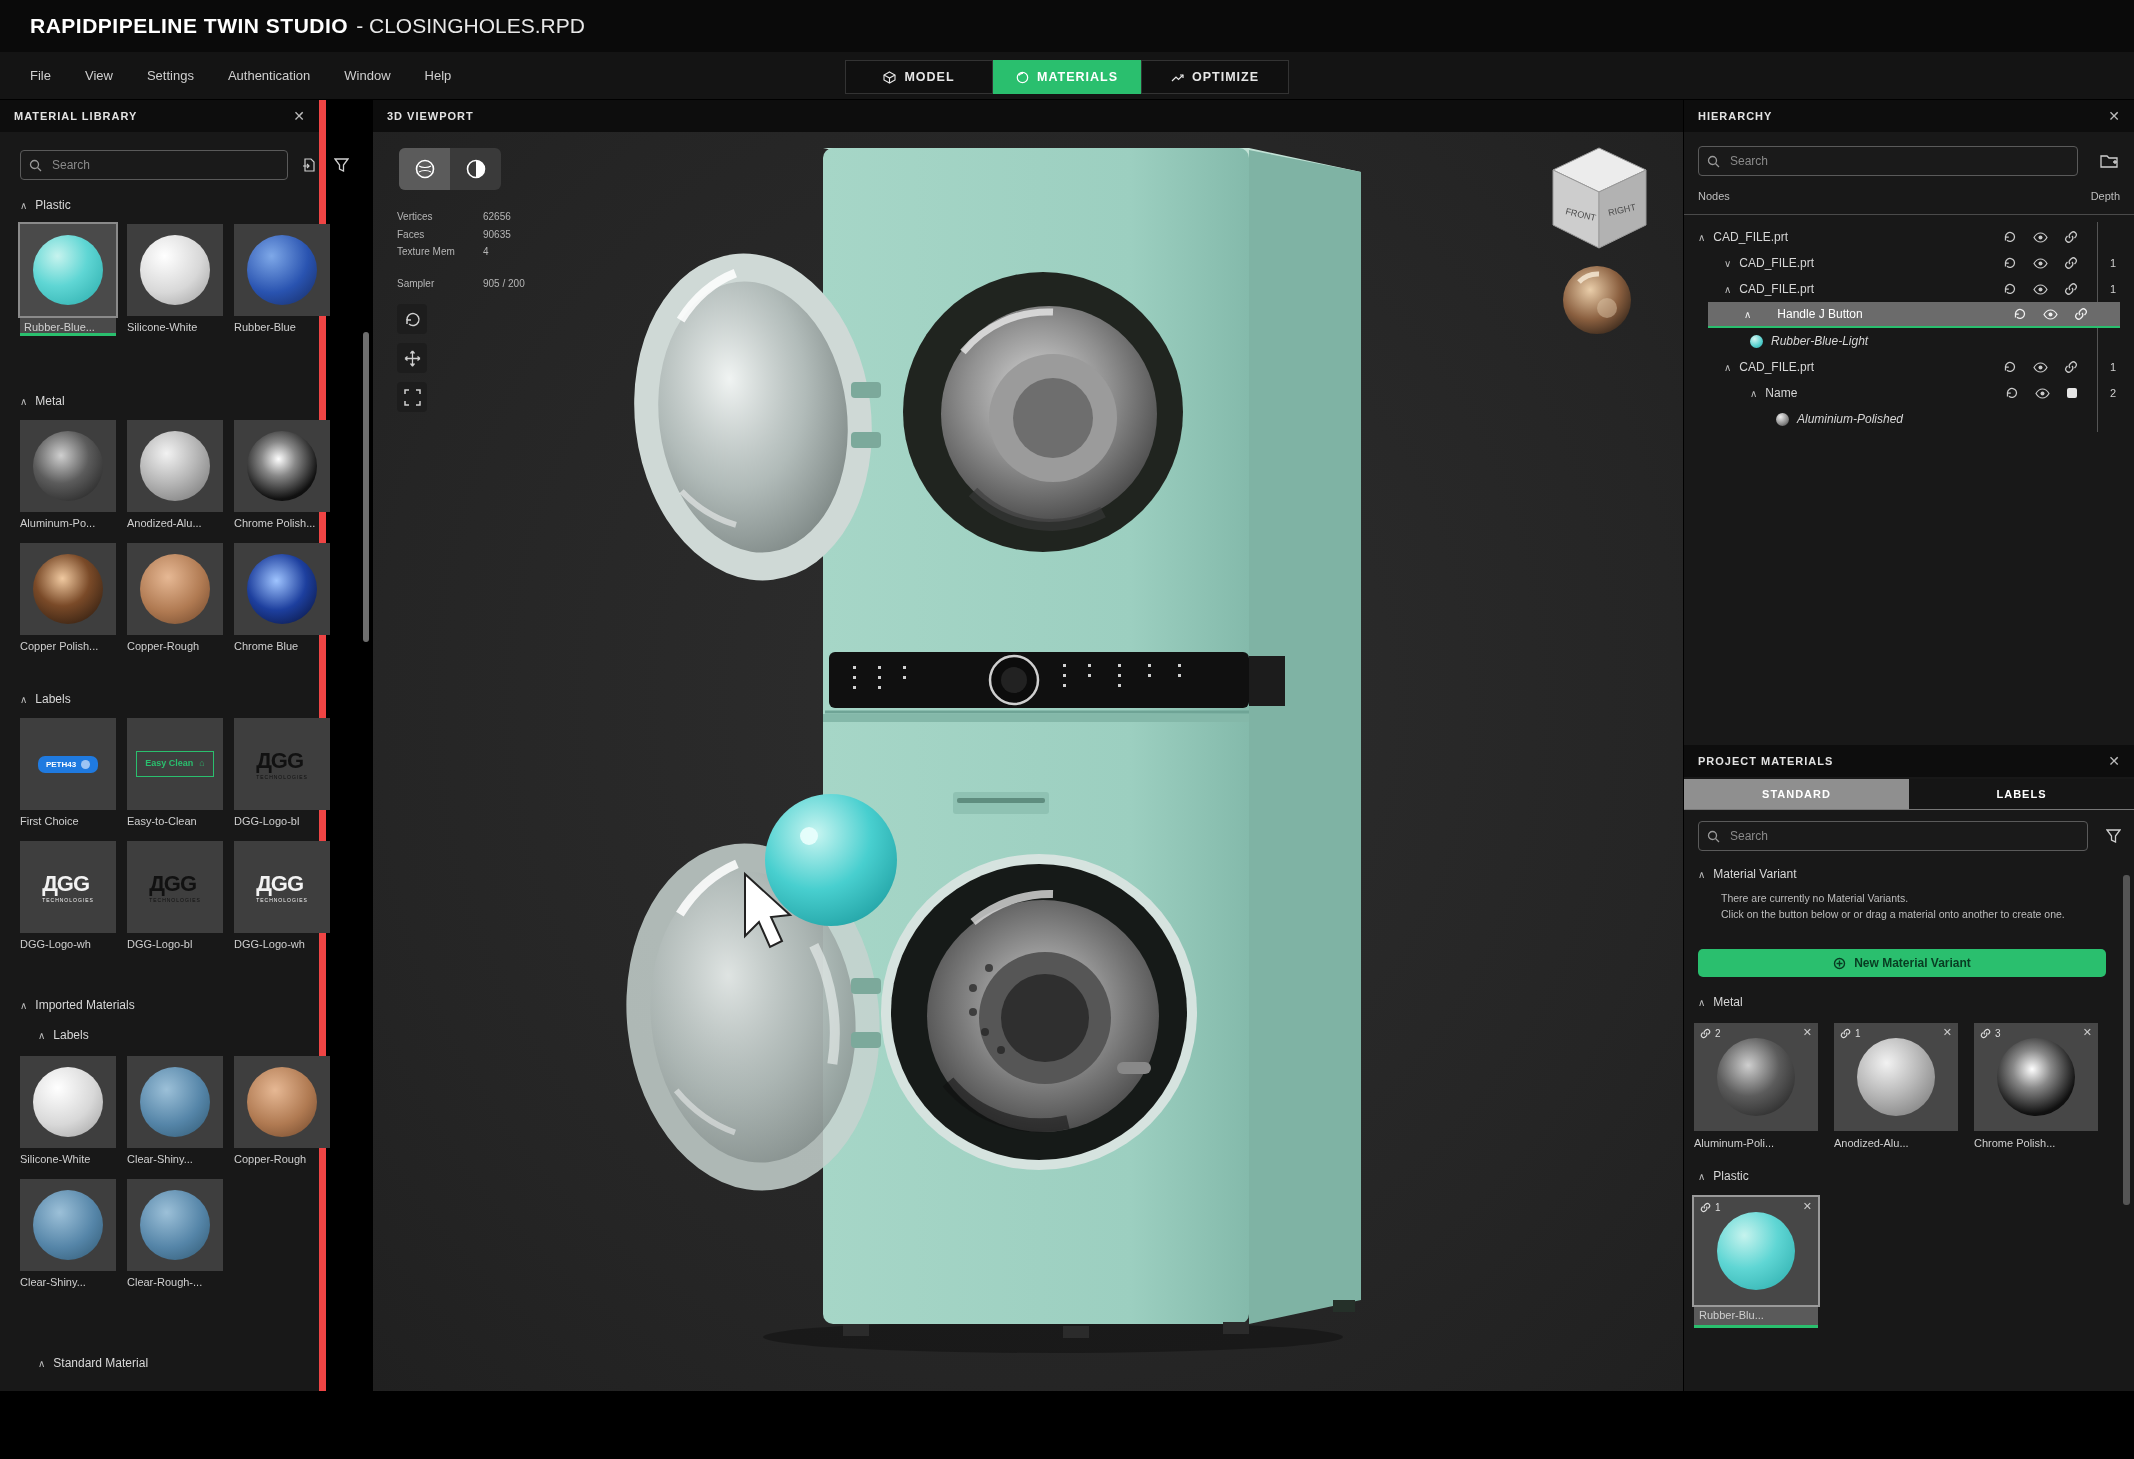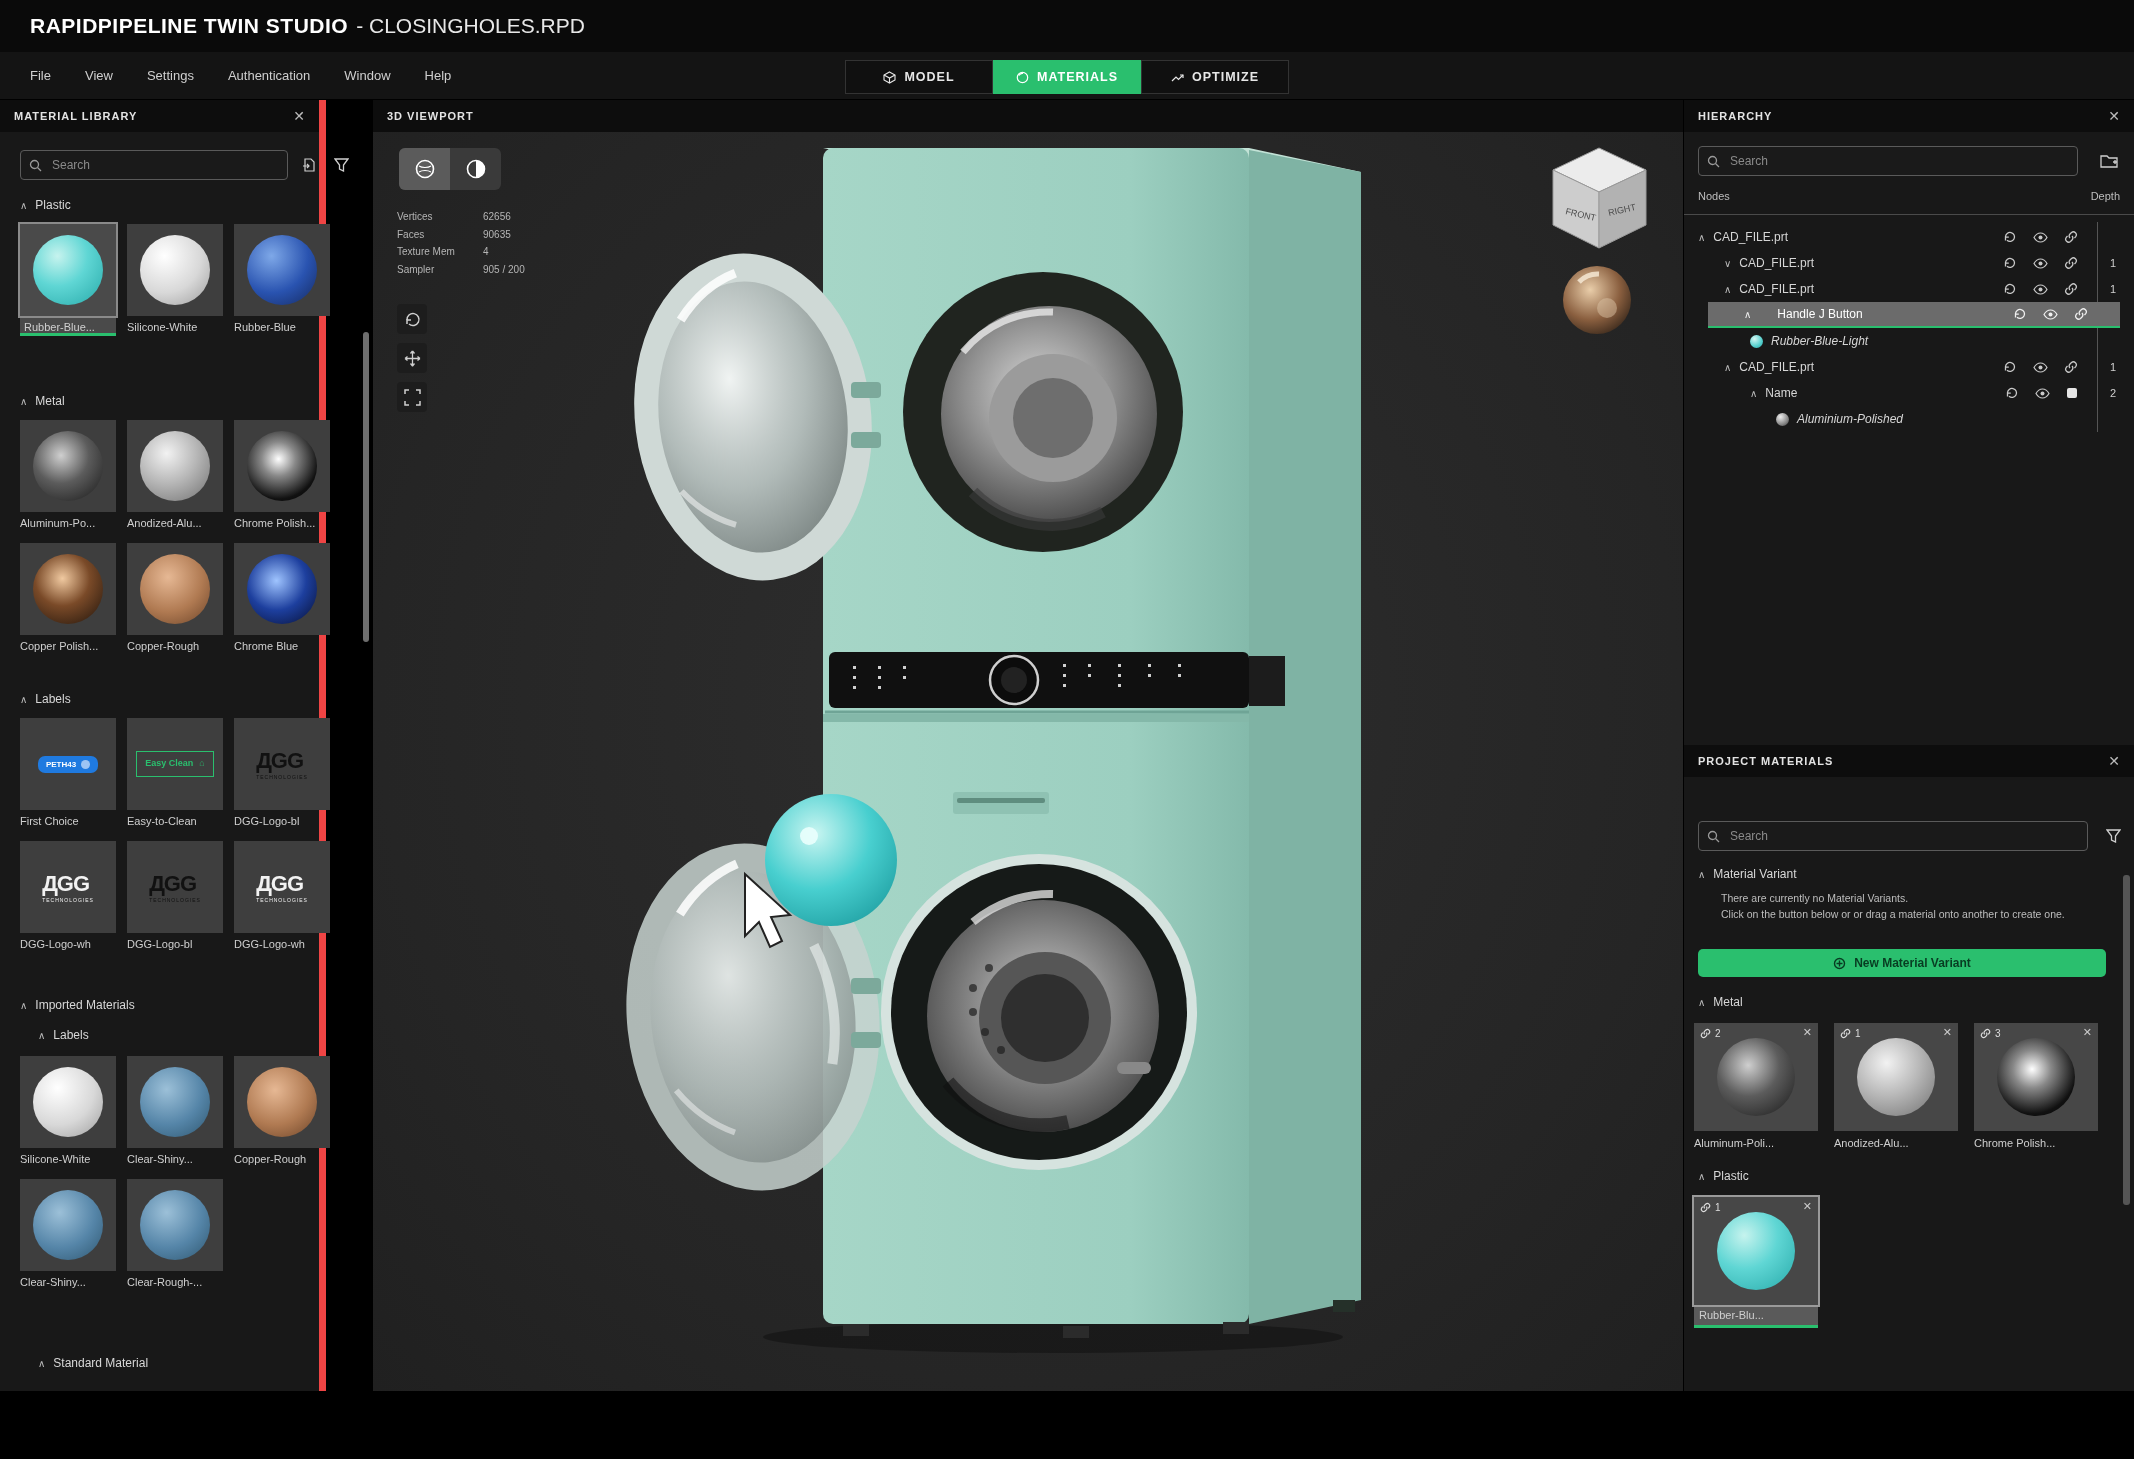--- a/index.html
+++ b/index.html
@@ -60,21 +60,21 @@
   
   #viewport{left:373px;top:100px;width:1310px;height:1291px;background:#282828;}
   #viewport .panel-header{background:#0d0d0d;}
   #vp-canvas{position:absolute;left:0;top:32px;width:1310px;height:1259px;background:radial-gradient(ellipse at 50% 45%,#2e2e2e 0%,#252525 70%,#202020 100%);}
   #shade-toggle{position:absolute;left:26px;top:16px;width:102px;height:42px;background:#3a3a3a;border-radius:6px;display:flex;overflow:hidden;}
   .shade-seg{width:51px;height:42px;display:flex;align-items:center;justify-content:center;cursor:pointer;}
   .shade-seg.active{background:#5b5b5b;}
   #vp-stats{position:absolute;left:24px;top:76px;font-size:10px;color:#b5b5b5;line-height:1.75;}
   #vp-stats .row{display:flex;}
   #vp-stats .sl{width:86px;}
-  #vp-stats .sampler{margin-top:0;}
+  #vp-stats .sampler{margin-top:14px;}
   #vp-toolbar{position:absolute;left:24px;top:172px;display:flex;flex-direction:column;gap:9px;}
   .vp-tool{width:30px;height:30px;background:#1d1d1d;border-radius:4px;display:flex;align-items:center;justify-content:center;color:#cfcfcf;cursor:pointer;}
   
   #hierarchy{left:1684px;top:100px;width:450px;height:645px;background:#181818;}
   .hi-search{position:absolute;left:14px;top:14px;width:380px;}
   #hi-newgroup{position:absolute;right:14px;top:18px;}
   #hi-cols{position:absolute;left:14px;right:14px;top:58px;display:flex;justify-content:space-between;font-size:11px;color:#bdbdbd;}
   #hi-divider{position:absolute;left:0;right:0;top:82px;border-top:1px solid #4a4a4a;}
   #depth-divider{position:absolute;right:36px;top:90px;height:210px;border-left:1px solid #555;}
   .tree{position:absolute;left:0;top:92px;width:450px;}
@@ -715,20 +715,24 @@
       </div>
     </div>
   </div>
 </div>
 
 <div class="abs" id="project-materials">
   <div class="panel-header">
     <span class="ph-title">PROJECT MATERIALS</span>
     <span class="close-x">✕</span>
   </div>
+  <div id="pm-tabs">
+    <div class="pm-tab active">STANDARD</div>
+    <div class="pm-tab">LABELS</div>
+  </div>
   <div class="search-row pm-search">
     <div class="search-box">
       <svg width="13" height="13" viewBox="0 0 13 13">
           <circle cx="5.5" cy="5.5" r="4" fill="none" stroke="#9a9a9a" stroke-width="1.3"></circle>
           <path d="M8.5 8.5L12 12" stroke="#9a9a9a" stroke-width="1.3"></path>
         </svg>
       <input type="text" placeholder="Search" style="">
     </div>
   </div>
   <span class="icon-btn" id="pm-filter">

